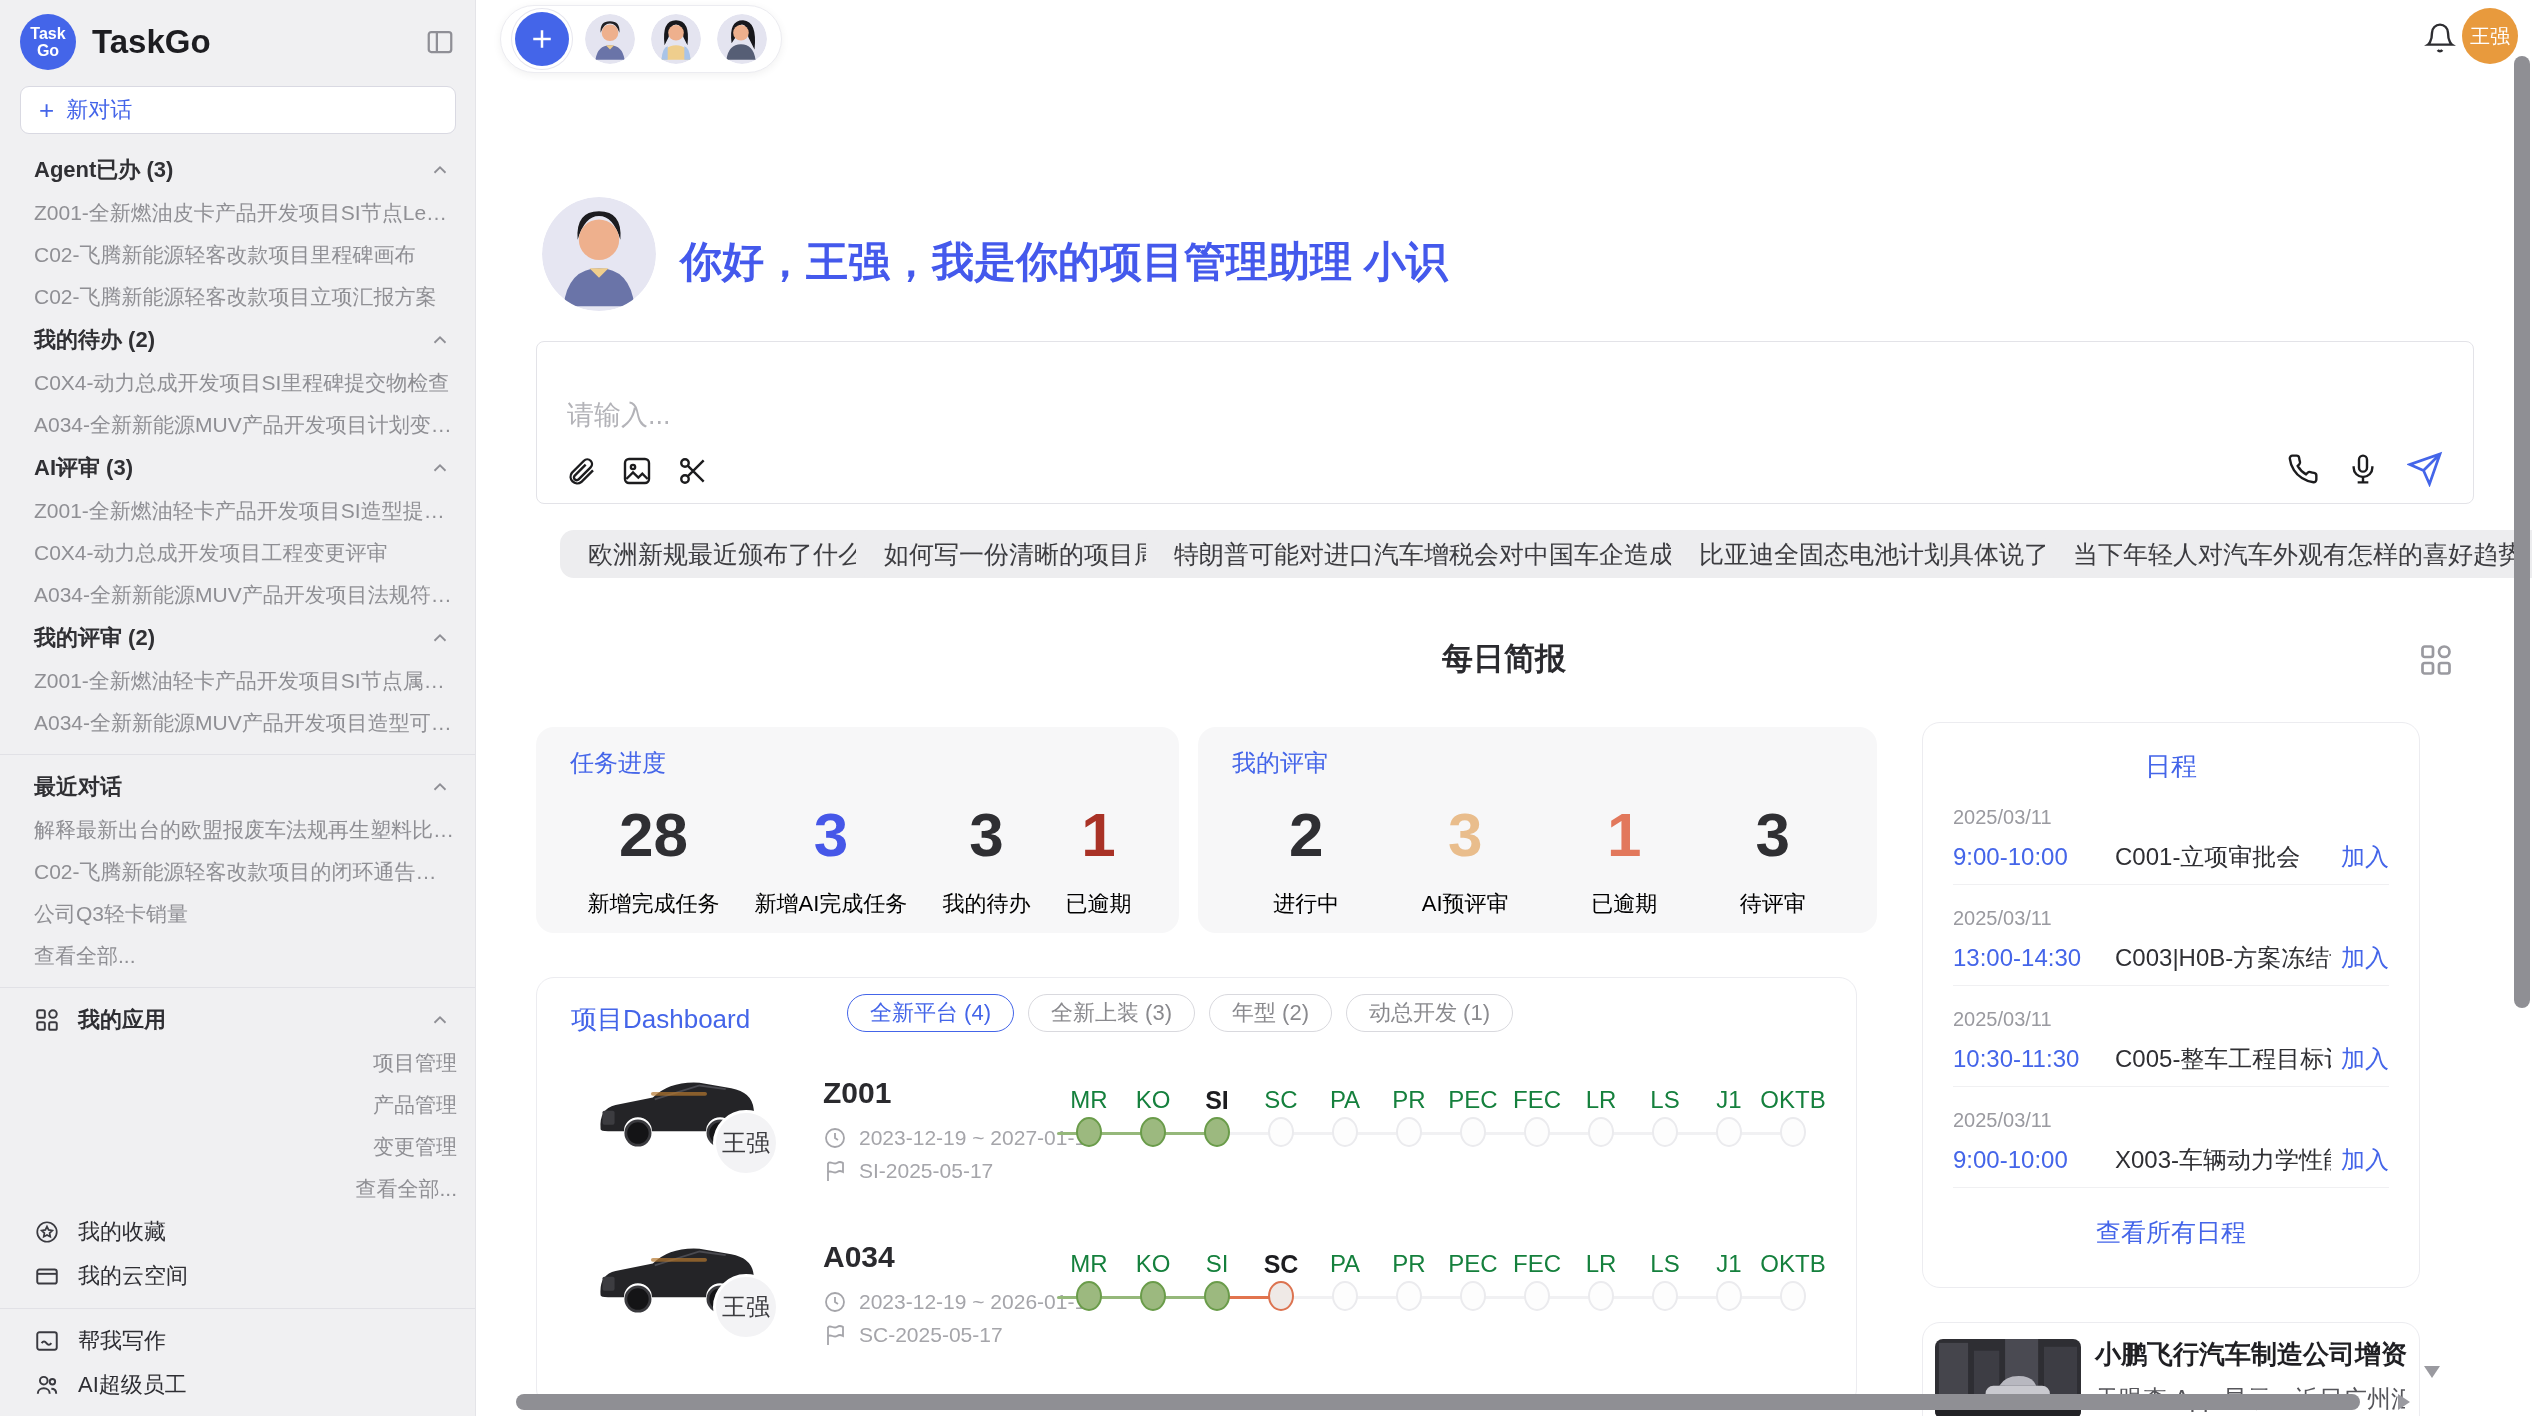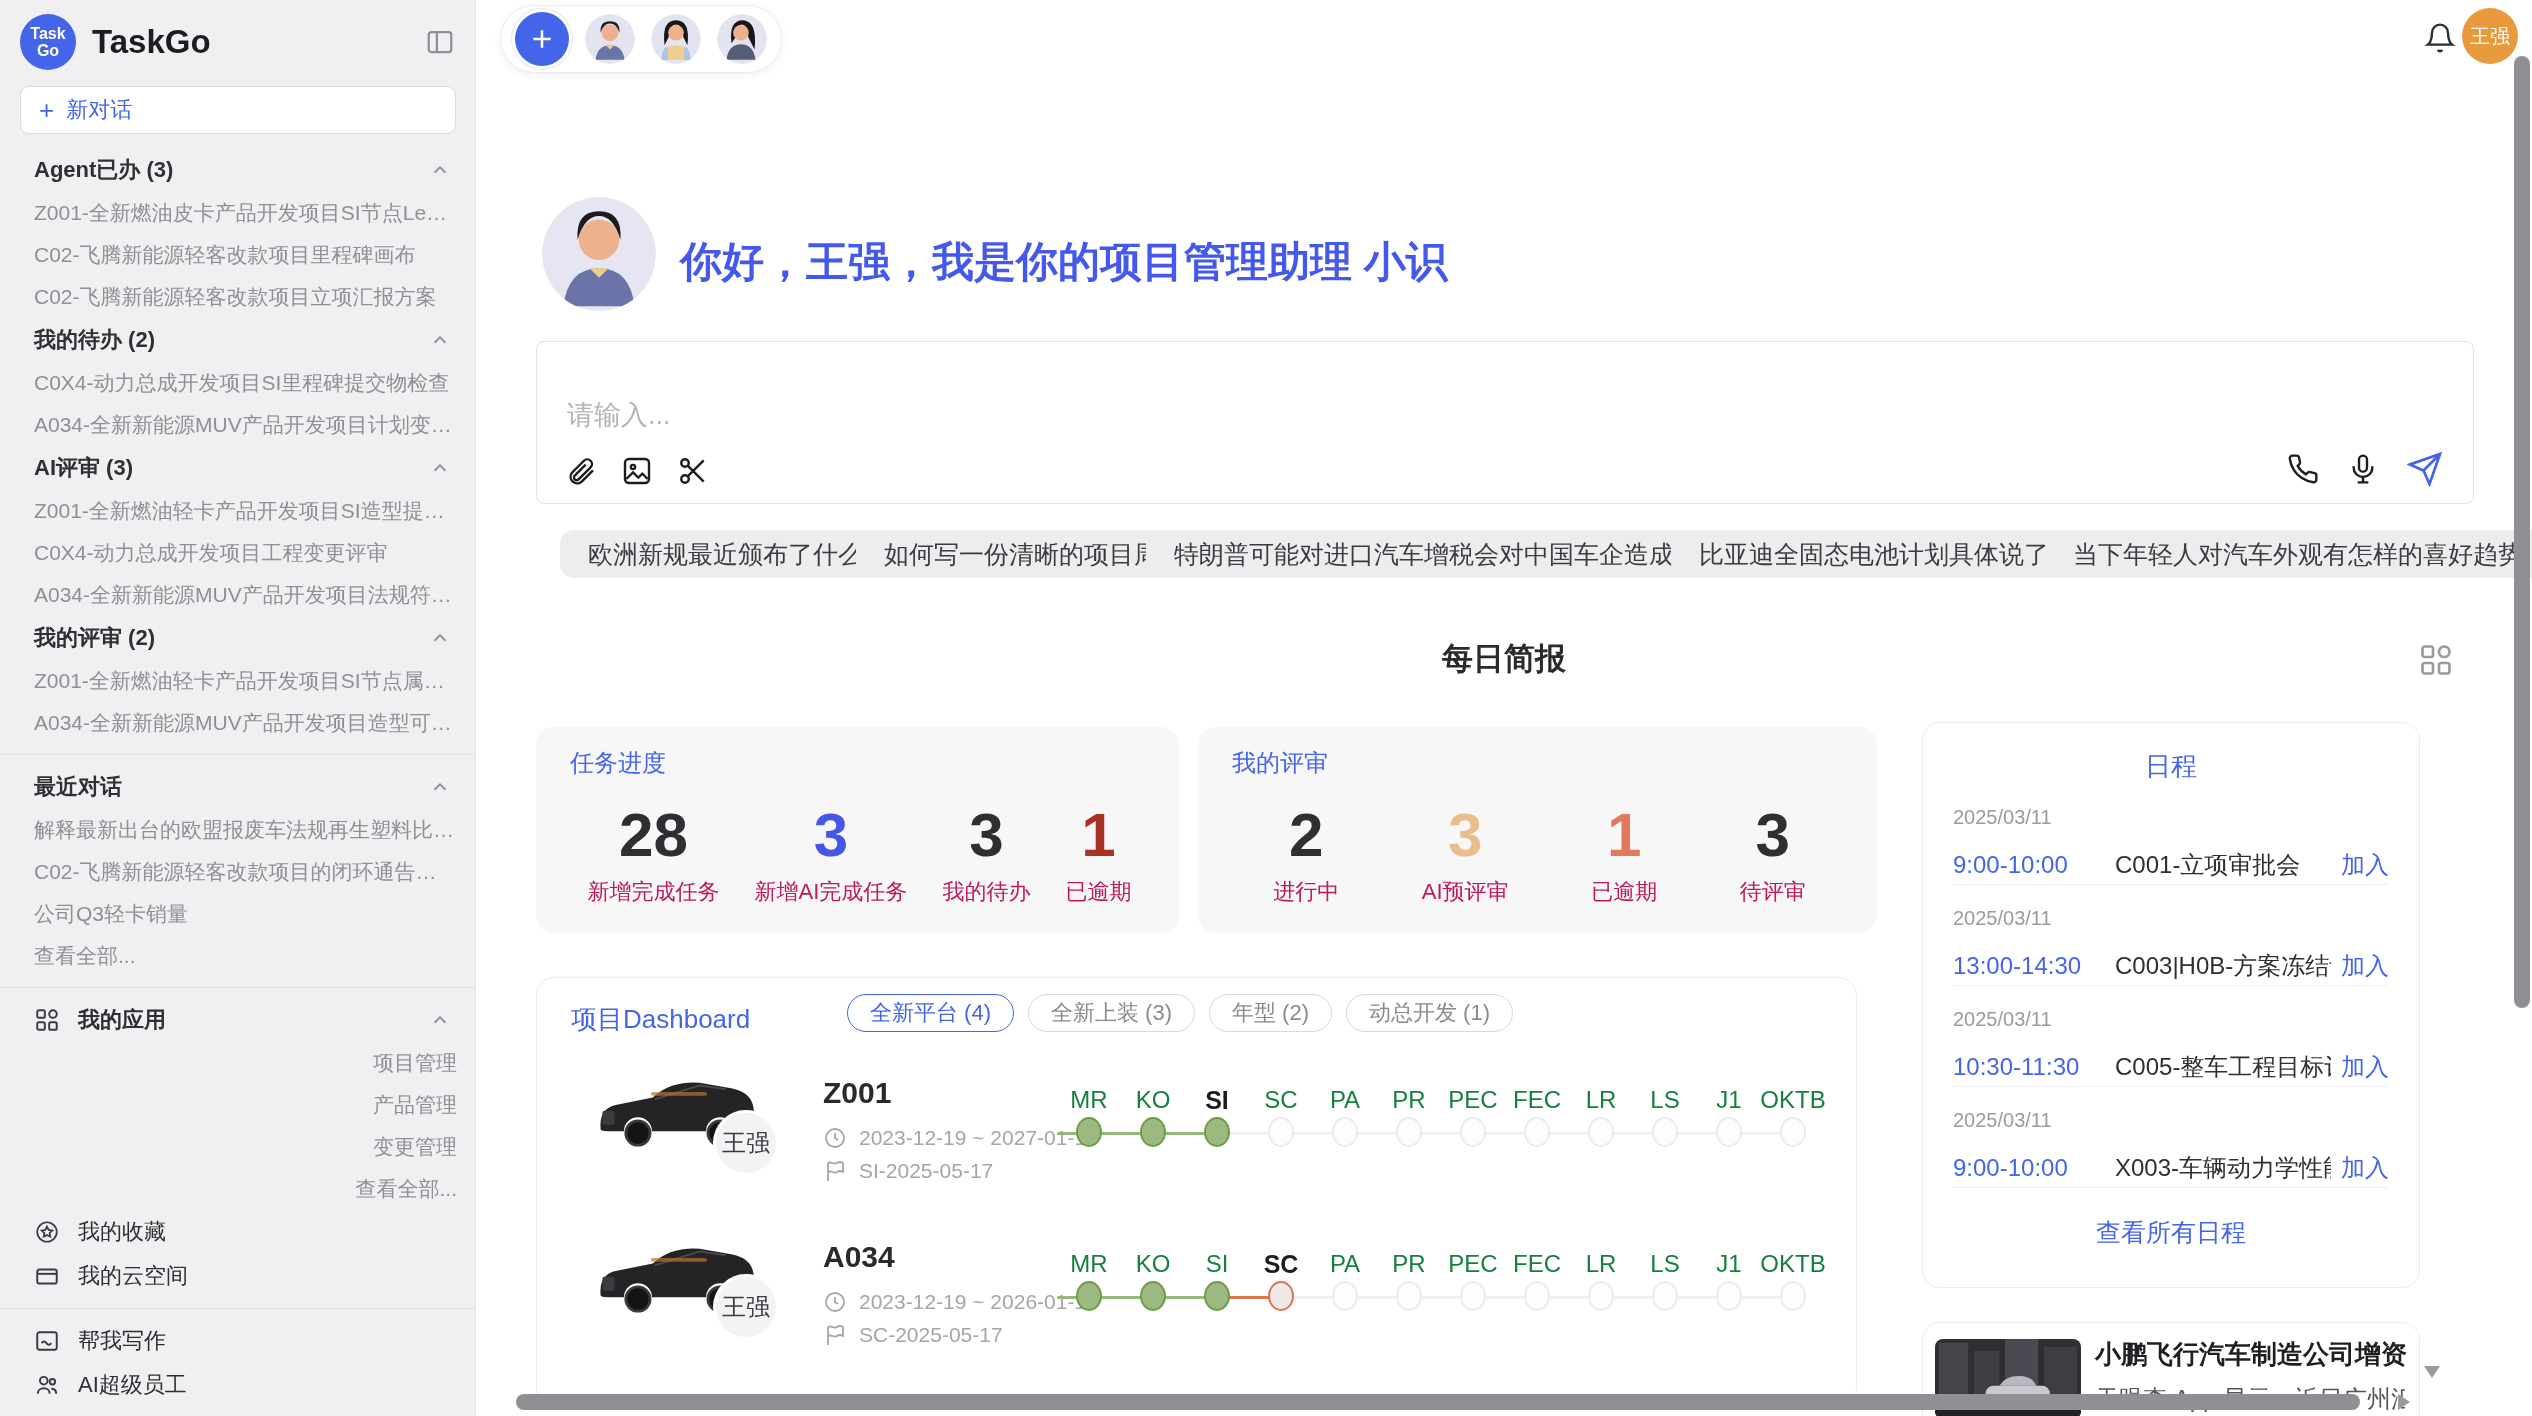--- a/index.html
+++ b/index.html
@@ -70,21 +70,21 @@
 
   
   .brief-title { position:absolute; left:476px; top:638px; width:2056px; text-align:center;
                  font-size:31px; font-weight:700; color:#2a2a2e; }
   .brief-grid-btn { position:absolute; left:2418px; top:642px; width:36px; height:36px; color:#9a9aa0; cursor:pointer; }
   .stat-card { position:absolute; top:727px; height:206px; background:#f7f7f8; border-radius:18px; padding:20px 30px 0 34px; }
   .stat-card .sc-title { font-size:24px; color:#4465e9; }
   .stat-row { display:flex; justify-content:space-around; margin-top:24px; }
   .stat { text-align:center; }
   .stat .num { font-size:62px; font-weight:600; line-height:64px; }
-  .stat .lbl { font-size:22px; color:#be185d; margin-top:10px; }
+  .stat .lbl { font-size:22px; color:#000000; margin-top:22px; }
 
   
   .dash-card { position:absolute; left:536px; top:977px; width:1321px; height:430px; background:#fff;
                border:1px solid #ececf0; border-radius:18px; }
   .dash-title { position:absolute; left:34px; top:24px; font-size:26px; color:#4465e9; }
   .dash-filters { position:absolute; left:310px; top:16px; display:flex; gap:14px; }
   .fpill { height:38px; border-radius:19px; border:1px solid #d9d9de; color:#8a8a8e; font-size:22px;
            display:flex; align-items:center; padding:0 22px; background:#fff; cursor:pointer; white-space:nowrap; }
   .fpill.active { border-color:#4465e9; color:#4465e9; }
   .truck { position:absolute; left:58px; width:168px; height:114px; }
@@ -109,21 +109,21 @@
   .tl-dot.done { background:#9cb97f; border-color:#6a9c4a; }
   .tl-dot.curred { background:#efe9e6; border-color:#dc7350; }
 
   
   .sched-card { position:absolute; left:1922px; top:722px; width:498px; height:566px; background:#fff;
                 border:1px solid #ececf0; border-radius:18px; padding:26px 30px 0 30px; }
   .sched-title { text-align:center; color:#4465e9; font-size:26px; }
   .sched-item { padding-top:22px; height:101px; border-bottom:1px solid #f0f0f2; }
   .sched-item.last { border-bottom:1px solid #f0f0f2; }
   .s-date { font-size:20px; color:#9a9aa0; }
-  .s-row { display:flex; align-items:center; margin-top:20px; }
+  .s-row { display:flex; align-items:center; margin-top:12px; }
   .s-time { width:150px; font-size:24px; color:#4465e9; flex:0 0 auto; }
   .s-name { flex:1; font-size:24px; color:#2f2f33; white-space:nowrap; overflow:hidden; padding-left:12px; }
   .s-join { font-size:24px; color:#4465e9; cursor:pointer; padding-left:10px; }
   .sched-all { text-align:center; color:#4465e9; font-size:25px; margin-top:28px; cursor:pointer; }
 
   
   .news-card { position:absolute; left:1922px; top:1322px; width:498px; height:150px; background:#fff;
                border:1px solid #ececf0; border-radius:18px; overflow:hidden; cursor:pointer; }
   .news-thumb { position:absolute; left:12px; top:16px; width:146px; height:80px; border-radius:8px; overflow:hidden; }
   .news-title { position:absolute; left:172px; top:14px; font-size:26px; font-weight:700; color:#1f1f23; white-space:nowrap; }

